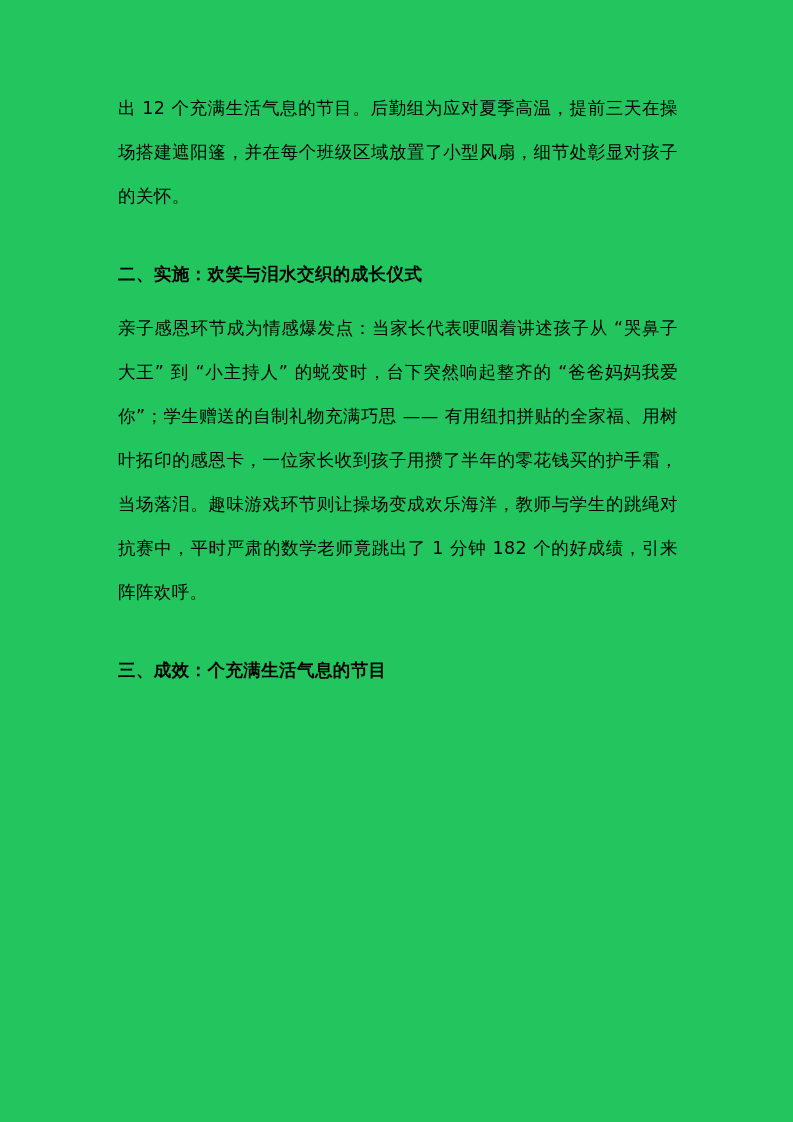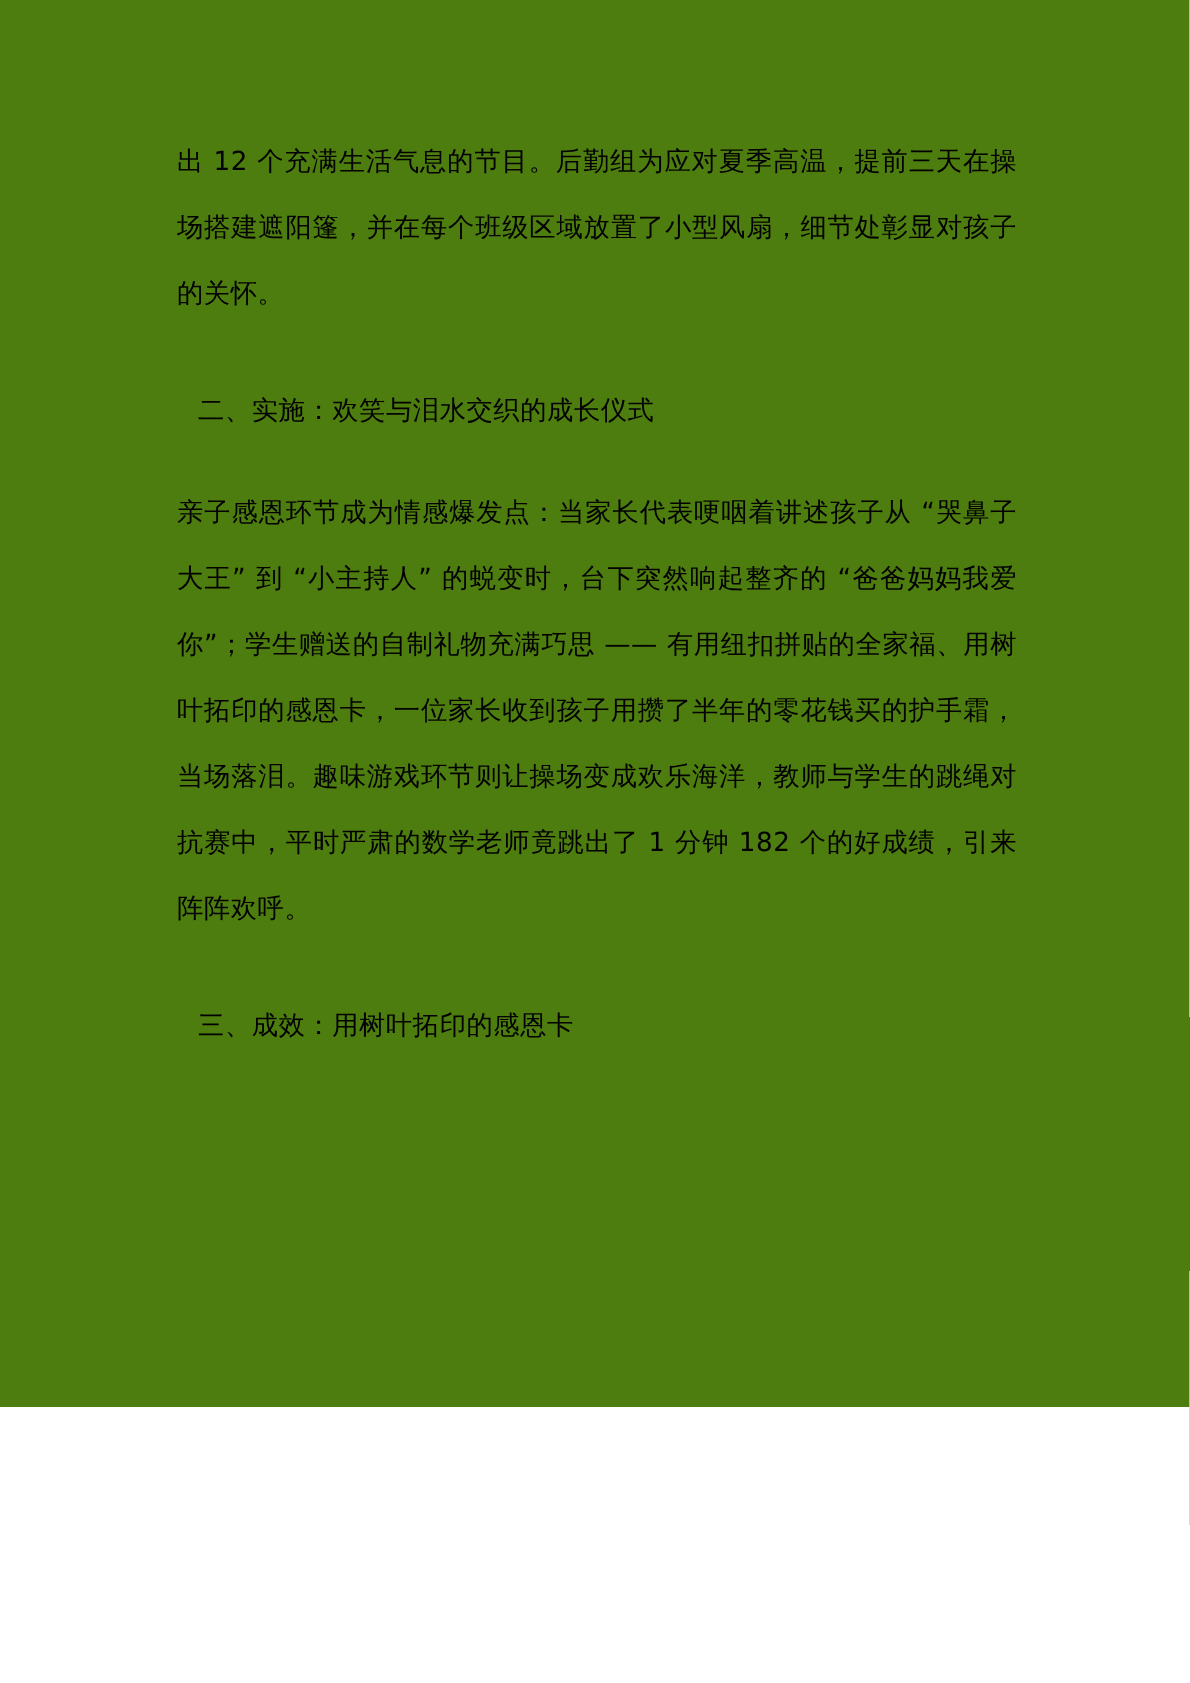--- a/index.html
+++ b/index.html
@@ -10,23 +10,23 @@
   body {
     width: 793px;
     height: 1122px;
     font-family: "DejaVu Sans", "Liberation Sans", sans-serif;
     color: #000000;
     overflow: hidden;
   }
   .page {
     position: relative;
     width: 793px;
-    height: 938px;
+    height: 1122px;
     box-sizing: border-box;
-    background: #4d7c0f;
+    background: #22c55e;
   }
   .content {
     position: absolute;
     left: 118px;
     top: 86px;
     width: 560px;
   }
   .para {
     font-size: 17.5px;
     line-height: 44px;
@@ -36,22 +36,22 @@
     margin: 0;
     word-break: break-all;
   }
   .para + .para {
     margin-top: 34px;
   }
   .heading {
     font-size: 17.5px;
     line-height: 44px;
     letter-spacing: 0.4px;
-    margin: 14px;
-    font-weight: normal;
+    margin: 0;
+    font-weight: bold;
     text-align: left;
   }
   .heading-block {
     margin-top: 34px;
   }
   .spacer-sm { height: 10px; }
 </style>
 </head>
 <body>
 
@@ -63,17 +63,17 @@
     <div class="heading-block">
       <p class="heading">二、实施：欢笑与泪水交织的成长仪式</p>
     </div>
 
     <div class="spacer-sm"></div>
 
 
     <p class="para">亲子感恩环节成为情感爆发点：当家长代表哽咽着讲述孩子从 “哭鼻子大王” 到 “小主持人” 的蜕变时，台下突然响起整齐的 “爸爸妈妈我爱你”；学生赠送的自制礼物充满巧思 —— 有用纽扣拼贴的全家福、用树叶拓印的感恩卡，一位家长收到孩子用攒了半年的零花钱买的护手霜，当场落泪。趣味游戏环节则让操场变成欢乐海洋，教师与学生的跳绳对抗赛中，平时严肃的数学老师竟跳出了 1 分钟 182 个的好成绩，引来阵阵欢呼。</p>
 
     <div class="heading-block">
-      <p class="heading">三、成效：用树叶拓印的感恩卡</p>
+      <p class="heading">三、成效：个充满生活气息的节目</p>
     </div>
 
   </div>
 </div>
 
 </body></html>

